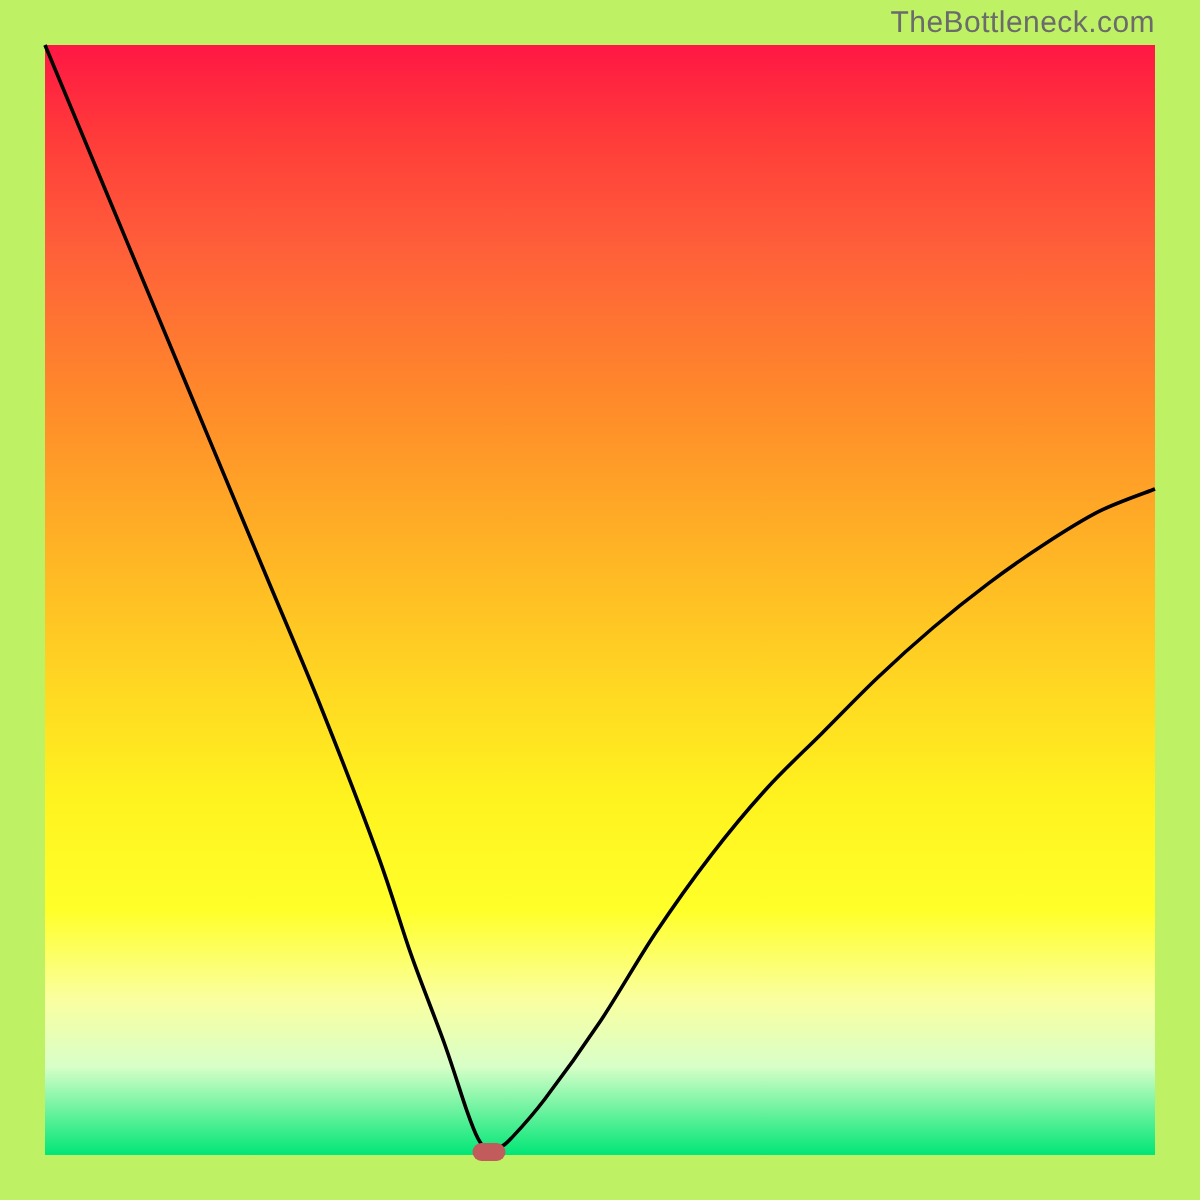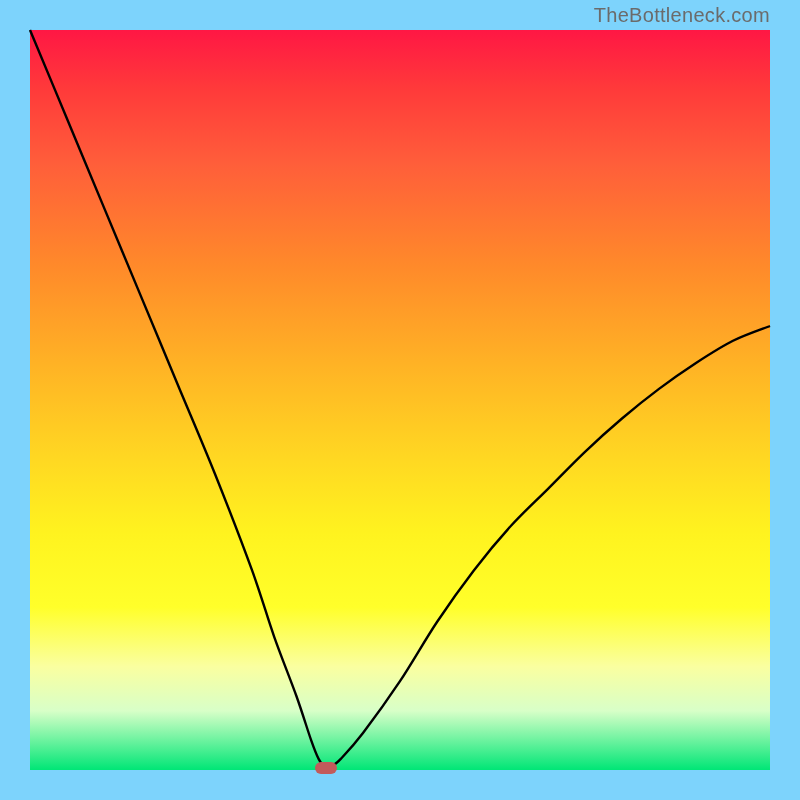--- a/index.html
+++ b/index.html
@@ -10,21 +10,21 @@
     background: #000;
     overflow: hidden;
     font-family: Arial, Helvetica, sans-serif;
   }
   .frame {
     position: absolute;
     top: 0;
     left: 0;
     width: 800px;
     height: 800px;
-    background: #7dd3fc;
+    background: #bef264;
   }
   .plot-area {
     position: absolute;
     top: 30px;
     left: 30px;
     width: 740px;
     height: 740px;
     background: linear-gradient(to bottom,
       #ff1744 0%,
       #ff3a3a 8%,

